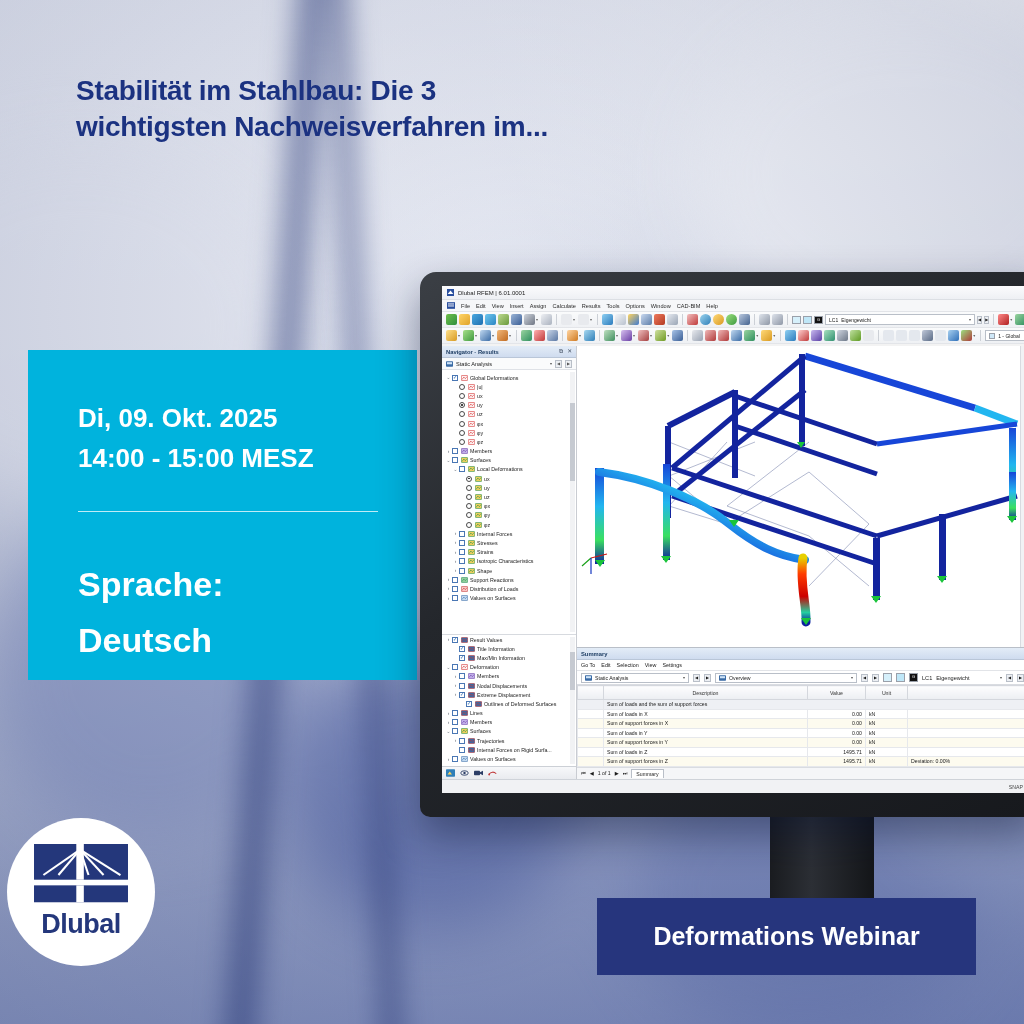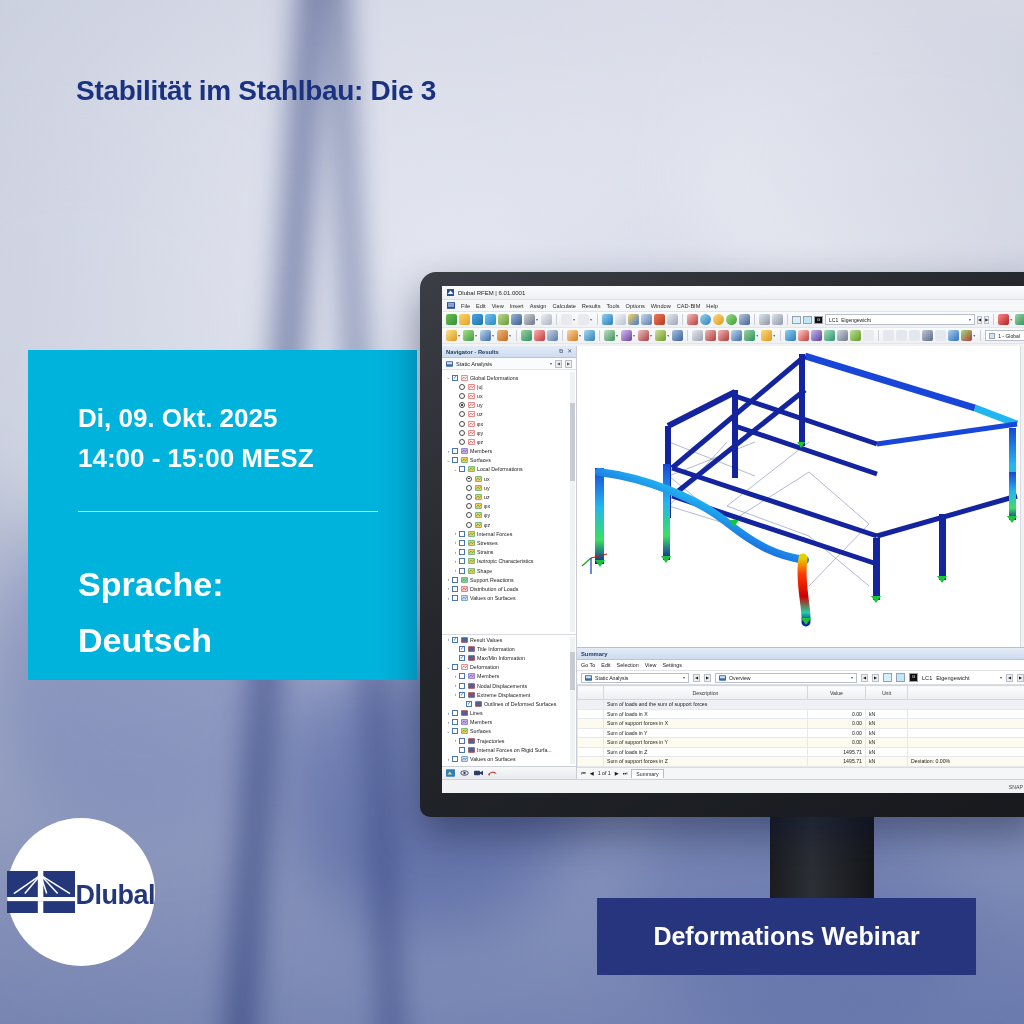--- a/index.html
+++ b/index.html
@@ -167,21 +167,21 @@
   .statusbar {
     position: absolute; left: 0; right: 0; bottom: 0; height: 14px; background: #f1f2f4;
     border-top: 1px solid #cfd3d9; display: flex; align-items: center; justify-content: flex-end;
     padding: 0 5px; font-size: 5.2px; color: #444;
   }
 
   
   #logo {
     position: absolute; left: 7px; top: 818px; width: 148px; height: 148px;
     border-radius: 50%; background: #fff;
-    display: flex; align-items: center; justify-content: center;
+    display: flex; flex-direction: column; align-items: center; justify-content: center;
   }
   .logo-mark { width: 94px; }
   .logo-word { font-size: 27px; font-weight: 700; color: #24377b; margin-top: 6px; letter-spacing: -.5px; }
 
   
   #banner {
     position: absolute; left: 597px; top: 898px; width: 379px; height: 77px;
     background: #26357d; color: #fff; display: flex; align-items: center; justify-content: center;
     font-size: 25px; font-weight: 600;
   }
@@ -200,20 +200,21 @@
     <div class="blob" style="left:80%;top:55%;width:300px;height:330px;background:#9aa7cf;opacity:.75;"></div>
   </div>
   <div class="bg-pole" style="left:250px;top:-10%;transform:rotate(4deg);"></div>
   <div class="bg-pole" style="left:352px;top:-10%;width:30px;transform:rotate(-3deg);"></div>
   <div class="bg-beam"></div>
   <div class="bg-vig"></div>
 </div>
 
 <div id="title">
   <div>Stabilität im Stahlbau: Die 3</div>
+  <div>wichtigsten Nachweisverfahren im...</div>
 </div>
 
 <div id="infocard">
   <div class="ic-date">Di, 09. Okt. 2025</div>
   <div class="ic-date">14:00 - 15:00 MESZ</div>
   <div class="ic-rule"></div>
   <div class="ic-lang">Sprache:</div>
   <div class="ic-lang">Deutsch</div>
 </div>
 

